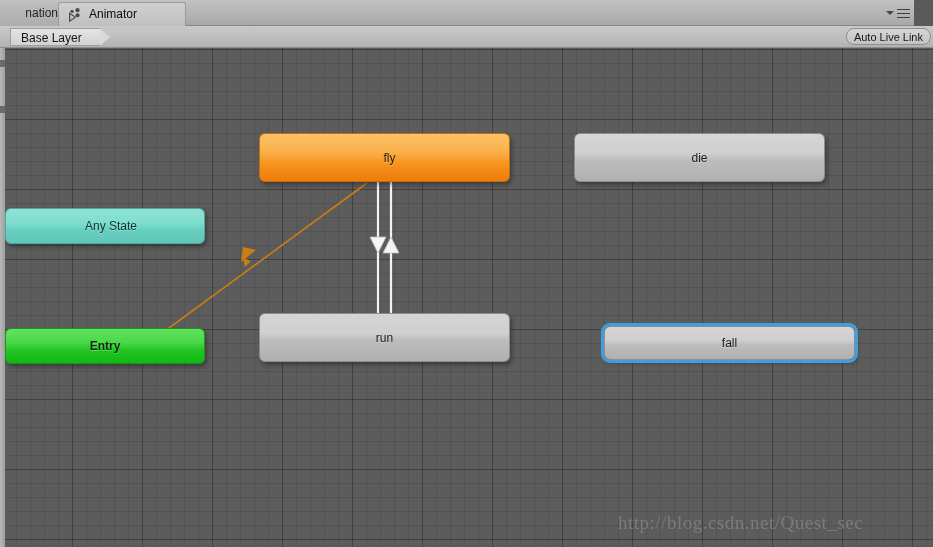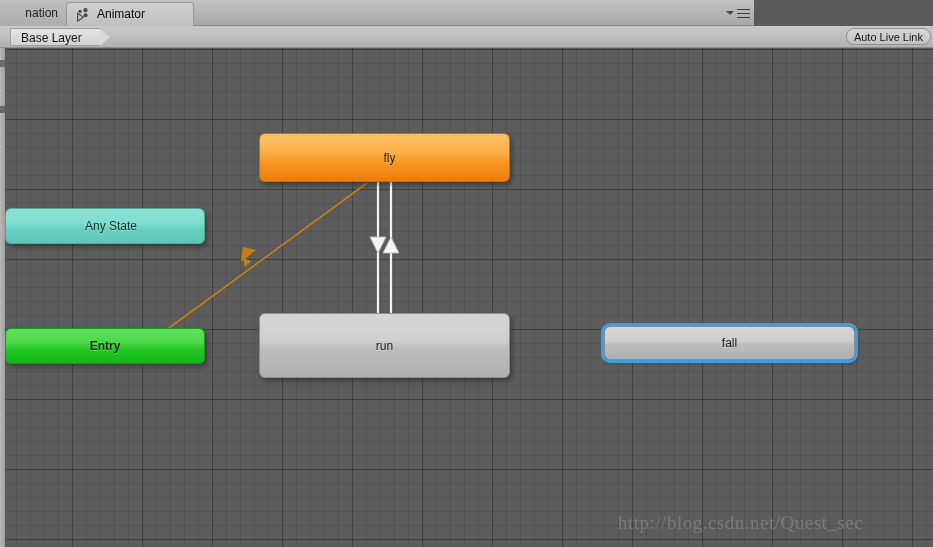--- a/index.html
+++ b/index.html
@@ -18,21 +18,21 @@
     position: relative;
     width: 933px;
     height: 547px;
     overflow: hidden;
   }
 
   
   .tabbar {
     position: absolute;
     left: 0; top: 0;
-    width: 754px; height: 26px;
+    width: 914px; height: 26px;
     background: linear-gradient(to bottom, #c2c2c2 0%, #b4b4b4 55%, #a8a8a8 100%);
     border-bottom: 1px solid #878787;
     box-sizing: border-box;
   }
   .tab {
     position: absolute;
     top: 2px;
     height: 24px;
     box-sizing: border-box;
     font-size: 12px;
@@ -45,21 +45,21 @@
   }
   .tab-inactive {
     left: -34px;
     width: 100px;
     background: linear-gradient(to bottom, #bdbdbd, #adadad);
     color: #222;
     text-align: right;
     padding-right: 8px;
   }
   .tab-active {
-    left: 66px;
+    left: 58px;
     width: 128px;
     background: linear-gradient(to bottom, #cfcfcf 0%, #c6c6c6 60%, #bfbfbf 100%);
     border: 1px solid #9a9a9a;
     border-bottom: none;
     color: #0b0b0b;
     text-align: left;
     padding-left: 30px;
   }
   .tab-anim-icon {
     position: absolute;
@@ -293,22 +293,25 @@
     </div>
 
     <div class="node node-green" style="left:5px; top:280px; width:200px; height:36px;">
       <span>Entry</span>
     </div>
 
     <div class="node node-orange" style="left:259px; top:85px; width:251px; height:49px;padding-left:10px;">
       <span>fly</span>
     </div>
 
-
-    <div class="node node-gray" style="left:259px; top:265px; width:251px; height:65px;">
+    <div class="node node-gray" style="left:574px; top:85px; width:251px; height:49px;">
+      <span>die</span>
+    </div>
+
+    <div class="node node-gray" style="left:259px; top:265px; width:251px; height:49px;">
       <span>run</span>
     </div>
 
     <div class="node node-gray node-selected" style="left:604px; top:278px; width:251px; height:34px;">
       <span>fall</span>
     </div>
 
   </div>
 
   <div class="leftstrip">

